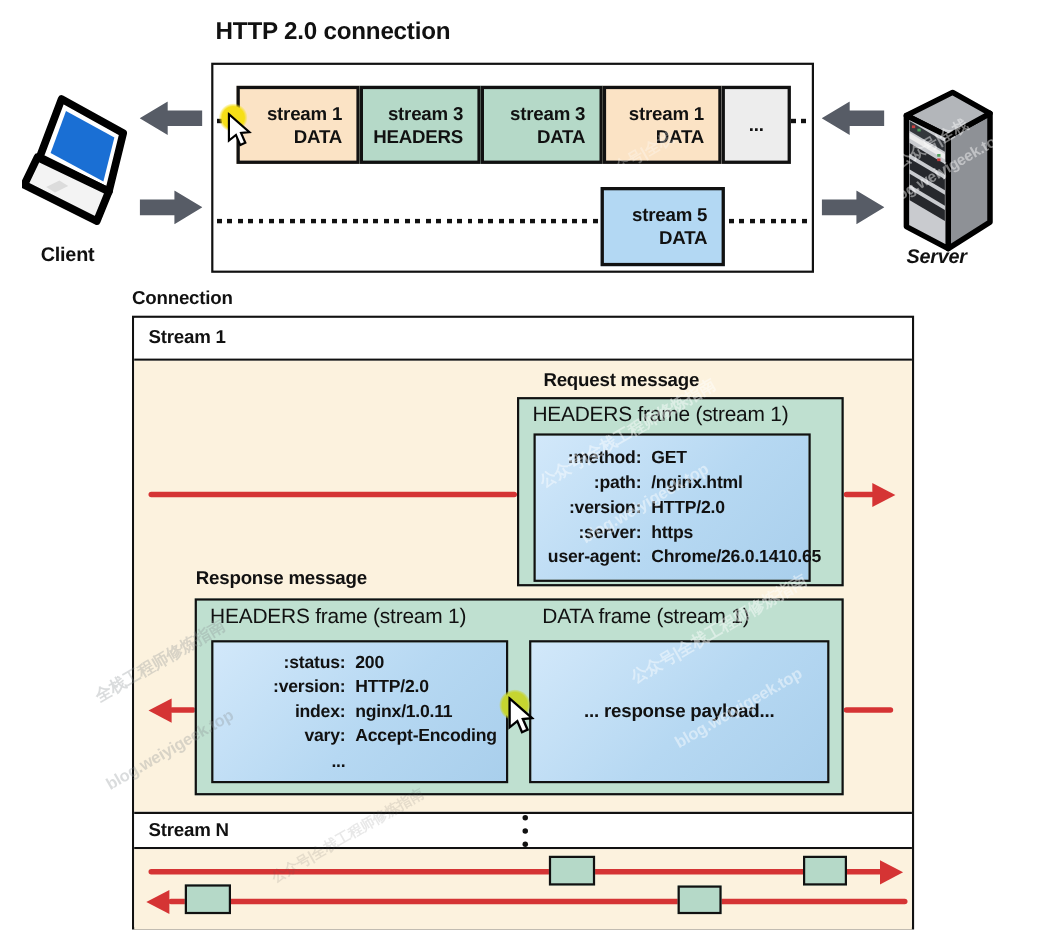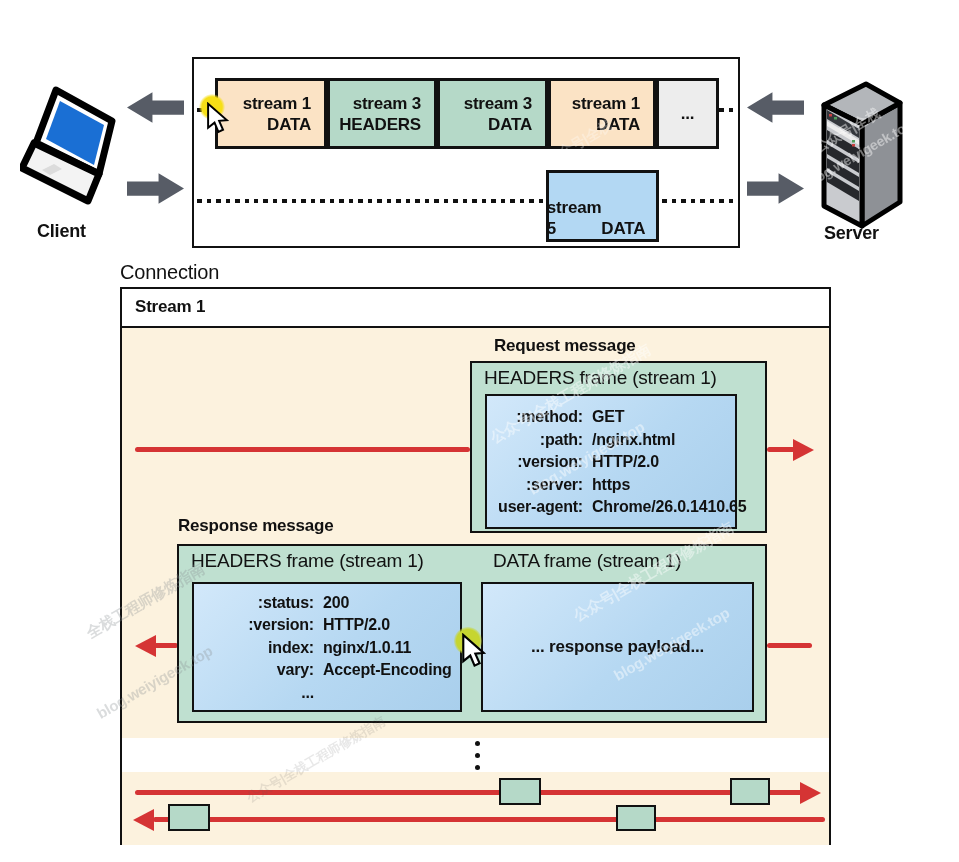--- a/index.html
+++ b/index.html
@@ -16,31 +16,31 @@
   .f0{left:21px;width:112px;background:#fbe3c5;}
   .f1{left:133px;width:110px;background:#b5d9c8;}
   .f2{left:243px;width:111px;background:#b5d9c8;}
   .f3{left:354px;width:108px;background:#fbe3c5;}
   .f4{left:462px;width:63px;background:#ededed;align-items:center;padding-right:0;font-weight:700;}
   .dots{height:4px;background:repeating-linear-gradient(90deg,#111 0 4.5px,transparent 4.5px 9.5px);}
   .dotL{left:3px;top:49px;width:18px;}
   .dotR{left:525px;top:49px;width:18px;}
   .dot2{left:3px;top:140px;width:540px;}
   .stream5{left:352px;top:111px;width:113px;height:72px;background:#b3d8f3;display:flex;
-           flex-direction:row;justify-content:center;align-items:flex-end;padding-right:13px;
+           flex-direction:column;justify-content:center;align-items:flex-end;padding-right:13px;
            font-size:17px;font-weight:600;line-height:21px;}
   .blockarrow{width:57px;height:31px;}
   .ba1{left:127px;top:92px;} .ba2{left:127px;top:173px;}
   .ba3{left:747px;top:92px;} .ba4{left:747px;top:173px;}
   .clienticon{left:20px;top:86px;} .servericon{left:816px;top:80px;}
   .endlabel{font-size:18px;font-weight:600;}
-  .clientlabel{left:37px;top:221px;} .serverlabel{left:824px;top:223px;}
-
-  
-  .connlabel{left:120px;top:261px;font-size:20px;font-weight:400;}
+  .clientlabel{left:37px;top:221px;} .serverlabel{left:824px;top:223px;font-style:italic;}
+
+  
+  .connlabel{left:120px;top:261px;font-size:17px;font-weight:700;}
   .bigbox{left:120px;top:287px;width:711px;height:558px;border:2.5px solid #111;background:#fff;}
   .band1{left:0;top:0;width:100%;height:39px;border-bottom:2.5px solid #111;background:#fff;}
   .bandlabel{left:13px;top:8px;font-size:17px;font-weight:600;}
   .peach1{left:0;top:39px;width:100%;height:410px;background:#fcf2de;}
   .bandN{left:0;top:449px;width:100%;height:34px;background:#fff;border-top:2.5px solid #111;border-bottom:2.5px solid #111;}
   .peach2{left:0;top:483px;width:100%;height:72.5px;background:#fcf2de;}
   .vdots{left:353px;top:452px;width:6px;}
   .vdots i{display:block;width:5px;height:5px;border-radius:50%;background:#111;margin:0 0 7px 0;}
 
   .msglabel{font-size:17px;font-weight:600;}
@@ -88,20 +88,21 @@
   .wm6{left:615px;top:668px;}
   .wm7{left:88px;top:625px;}
   .wm8{left:98px;top:706px;}
   .wm9{left:248px;top:790px;font-size:13px;}
 </style>
 </head>
 <body>
 
 <div id="stage">
 
+  <div class="abs title">HTTP 2.0 connection</div>
 
   <div class="abs topbox">
     <div class="abs dots dotL"></div>
     <div class="abs dots dotR"></div>
     <div class="abs dots dot2"></div>
 
     <div class="abs bx frame f0">
       <span>stream 1</span>
       <span>DATA</span>
     </div>
@@ -216,20 +217,23 @@
             <span class="v">Accept-Encoding</span>
           <span class="k">...</span>
             <span class="v"></span>
         </div>
       </div>
       <div class="bluebox respblue2">
         <span>... response payload...</span>
       </div>
     </div>
 
+    <div class="abs bandN">
+      <div class="abs bandlabel" style="top:5px;">Stream N</div>
+    </div>
     <div class="abs vdots">
         <i></i>
         <i></i>
         <i></i>
       </div>
     <div class="abs peach2"></div>
 
     <div class="redline" style="left:13px;top:501px;width:667px;"></div>
     <div class="redheadR" style="left:678px;top:492.5px;"></div>
     <div class="redheadL" style="left:11px;top:519.5px;"></div>

